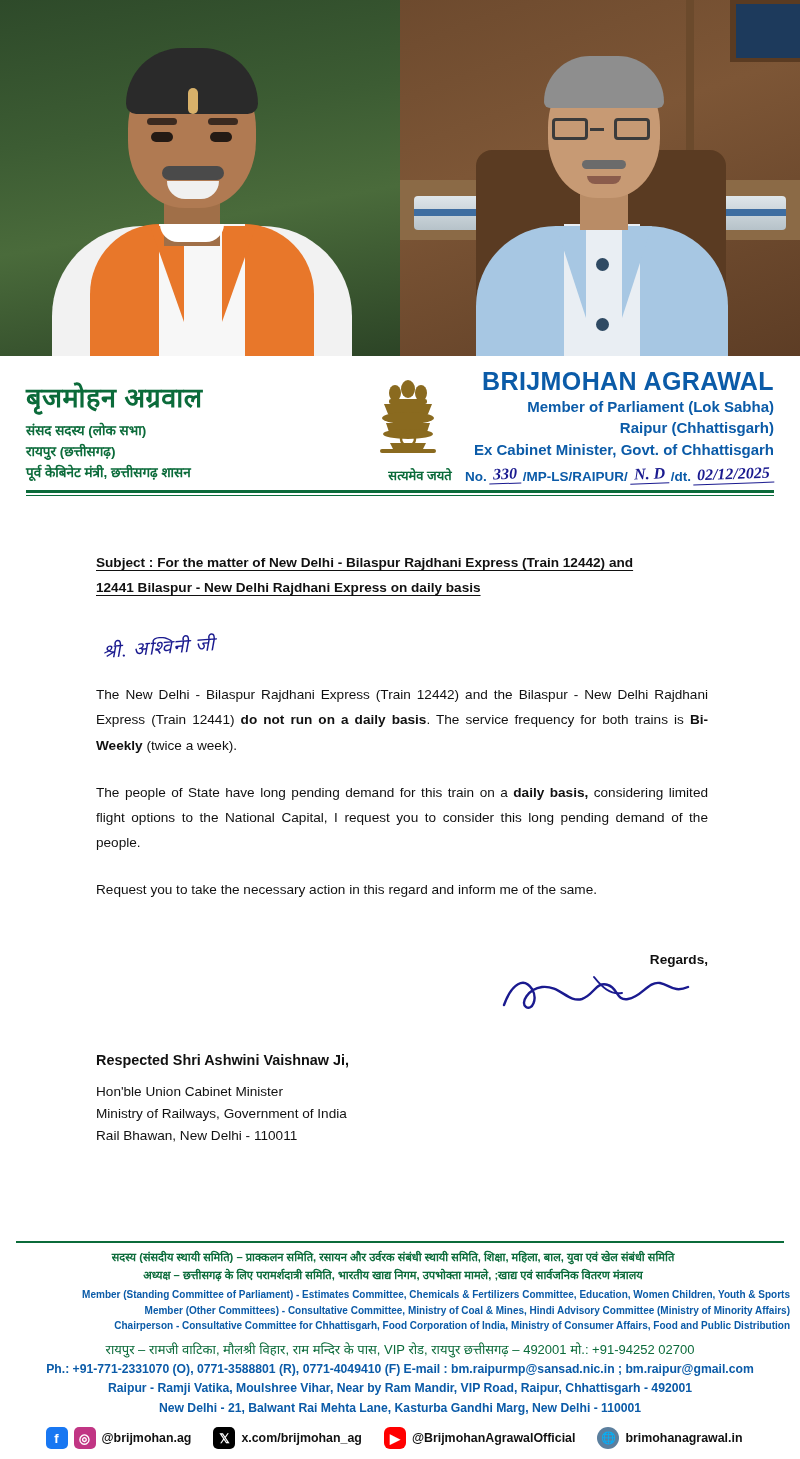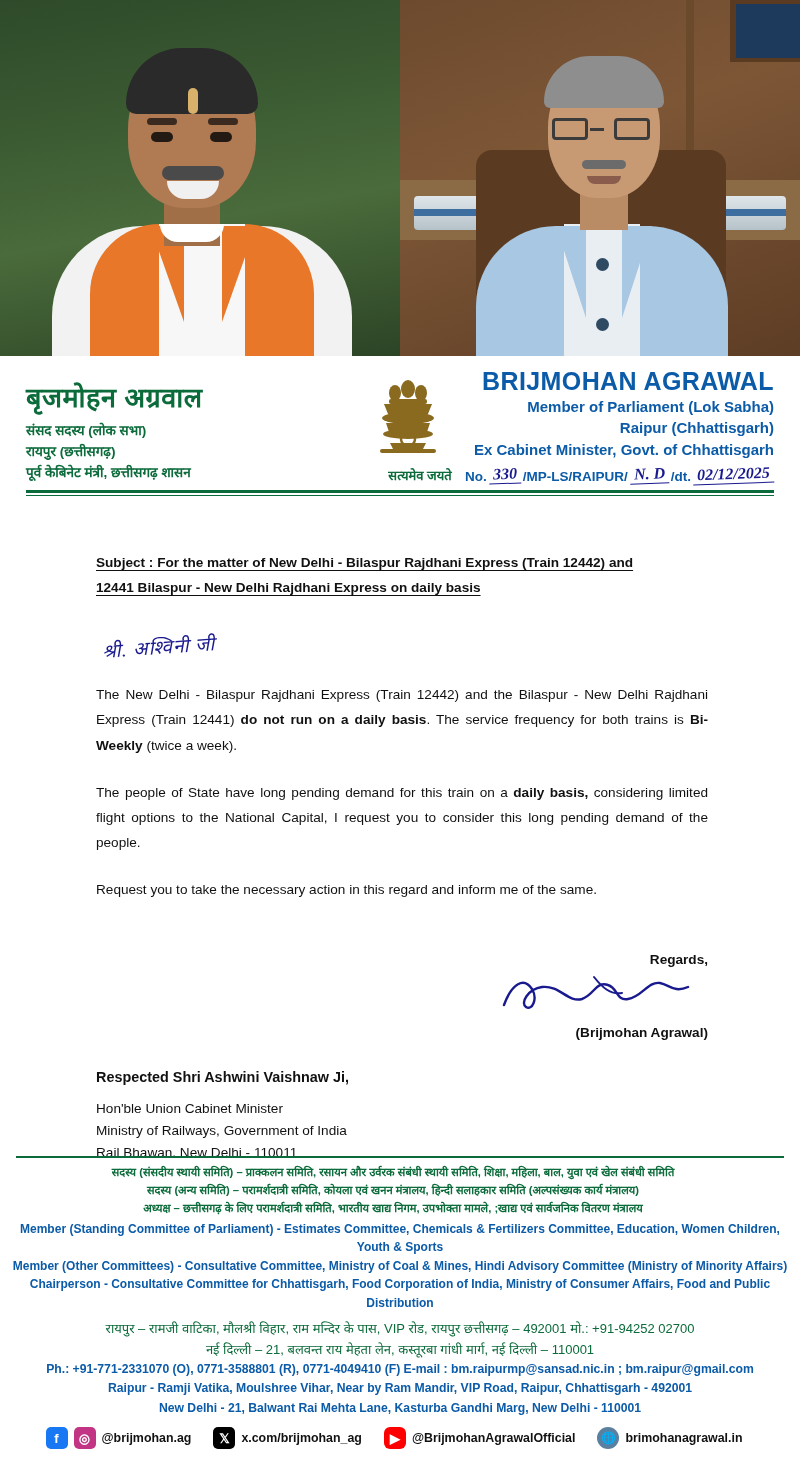--- a/index.html
+++ b/index.html
@@ -227,23 +227,23 @@
   .f-hi {
     color: #0b6b3a;
     font-size: 11.2px;
     font-weight: bold;
     text-align: center;
     line-height: 1.6;
     padding: 6px 28px 0 14px;
   }
   .f-en {
     color: #0b5ba8;
-    font-size: 12px;
-    font-weight: bold;
-    text-align: center;
+    font-size: 10px;
+    font-weight: bold;
+    text-align: right;
     line-height: 1.55;
     padding: 2px 10px 0 10px;
   }
   .f-addr-hi {
     color: #0b6b3a;
     font-size: 13px;
     font-weight: normal;
     text-align: center;
     line-height: 1.62;
     padding-top: 5px;
@@ -388,45 +388,42 @@
   <p class="para single">Request you to take the necessary action in this regard and inform me of the same.</p>
 
   <div class="regards">Regards,</div>
 
   <div class="sign-area">
     <svg class="sign-svg" width="200" height="52" viewBox="0 0 200 52">
       <path d="M6 36 C14 14, 26 8, 34 20 C40 30, 34 42, 28 38 C22 34, 30 20, 44 18 C62 16, 70 34, 84 30 C96 26, 98 12, 110 16 C120 19, 118 32, 130 30 C144 28, 150 12, 162 14 C172 16, 176 24, 190 18" fill="none" stroke="#1a1a8f" stroke-width="2.4" stroke-linecap="round"></path>
       <path d="M96 8 C104 18, 112 26, 124 24" fill="none" stroke="#1a1a8f" stroke-width="2" stroke-linecap="round"></path>
     </svg>
   </div>
-  <div class="sign-name">(Brijmohan Agrawal)</div>
 
   <div class="to-block">
     <div class="to-name">Respected Shri Ashwini Vaishnaw Ji,</div>
     <div>Hon'ble Union Cabinet Minister</div>
     <div>Ministry of Railways, Government of India</div>
     <div>Rail Bhawan, New Delhi - 110011</div>
   </div>
 </div>
 
 <div class="footer">
   <div class="footer-rule"></div>
   <div class="f-hi">
     <div>सदस्य (संसदीय स्थायी समिति) – प्राक्कलन समिति, रसायन और उर्वरक संबंधी स्थायी समिति, शिक्षा, महिला, बाल, युवा एवं खेल संबंधी समिति</div>
-    <div>सदस्य (अन्य समिति) – परामर्शदात्री समिति, कोयला एवं खनन मंत्रालय, हिन्दी सलाहकार समिति (अल्पसंख्यक कार्य मंत्रालय)</div>
     <div>अध्यक्ष – छत्तीसगढ़ के लिए परामर्शदात्री समिति, भारतीय खाद्य निगम, उपभोक्ता मामले, ;खाद्य एवं सार्वजनिक वितरण मंत्रालय</div>
   </div>
   <div class="f-en">
     <div>Member (Standing Committee of Parliament) - Estimates Committee, Chemicals &amp; Fertilizers Committee, Education, Women Children, Youth &amp; Sports</div>
     <div>Member (Other Committees) - Consultative Committee, Ministry of Coal &amp; Mines, Hindi Advisory Committee (Ministry of Minority Affairs)</div>
     <div>Chairperson - Consultative Committee for Chhattisgarh, Food Corporation of India, Ministry of Consumer Affairs, Food and Public Distribution</div>
   </div>
   <div class="f-addr-hi">
     <div>रायपुर – रामजी वाटिका, मौलश्री विहार, राम मन्दिर के पास, VIP रोड, रायपुर छत्तीसगढ़ – 492001  मो.: +91-94252 02700</div>
-    <div>नई दिल्ली – 21, बलवन्त राय मेहता लेन, कस्तूरबा गांधी मार्ग, नई दिल्ली – 110001</div>
   </div>
   <div class="f-addr-en">
     <div>Ph.: +91-771-2331070 (O), 0771-3588801 (R), 0771-4049410 (F)  E-mail : bm.raipurmp@sansad.nic.in ; bm.raipur@gmail.com</div>
     <div>Raipur - Ramji Vatika, Moulshree Vihar, Near by Ram Mandir, VIP Road, Raipur, Chhattisgarh - 492001</div>
     <div>New Delhi - 21, Balwant Rai Mehta Lane, Kasturba Gandhi Marg, New Delhi - 110001</div>
   </div>
   <div class="social">
     <div class="item">
       <span class="sicon ic-fb">f</span>
       <span class="sicon ic-ig">◎</span>

